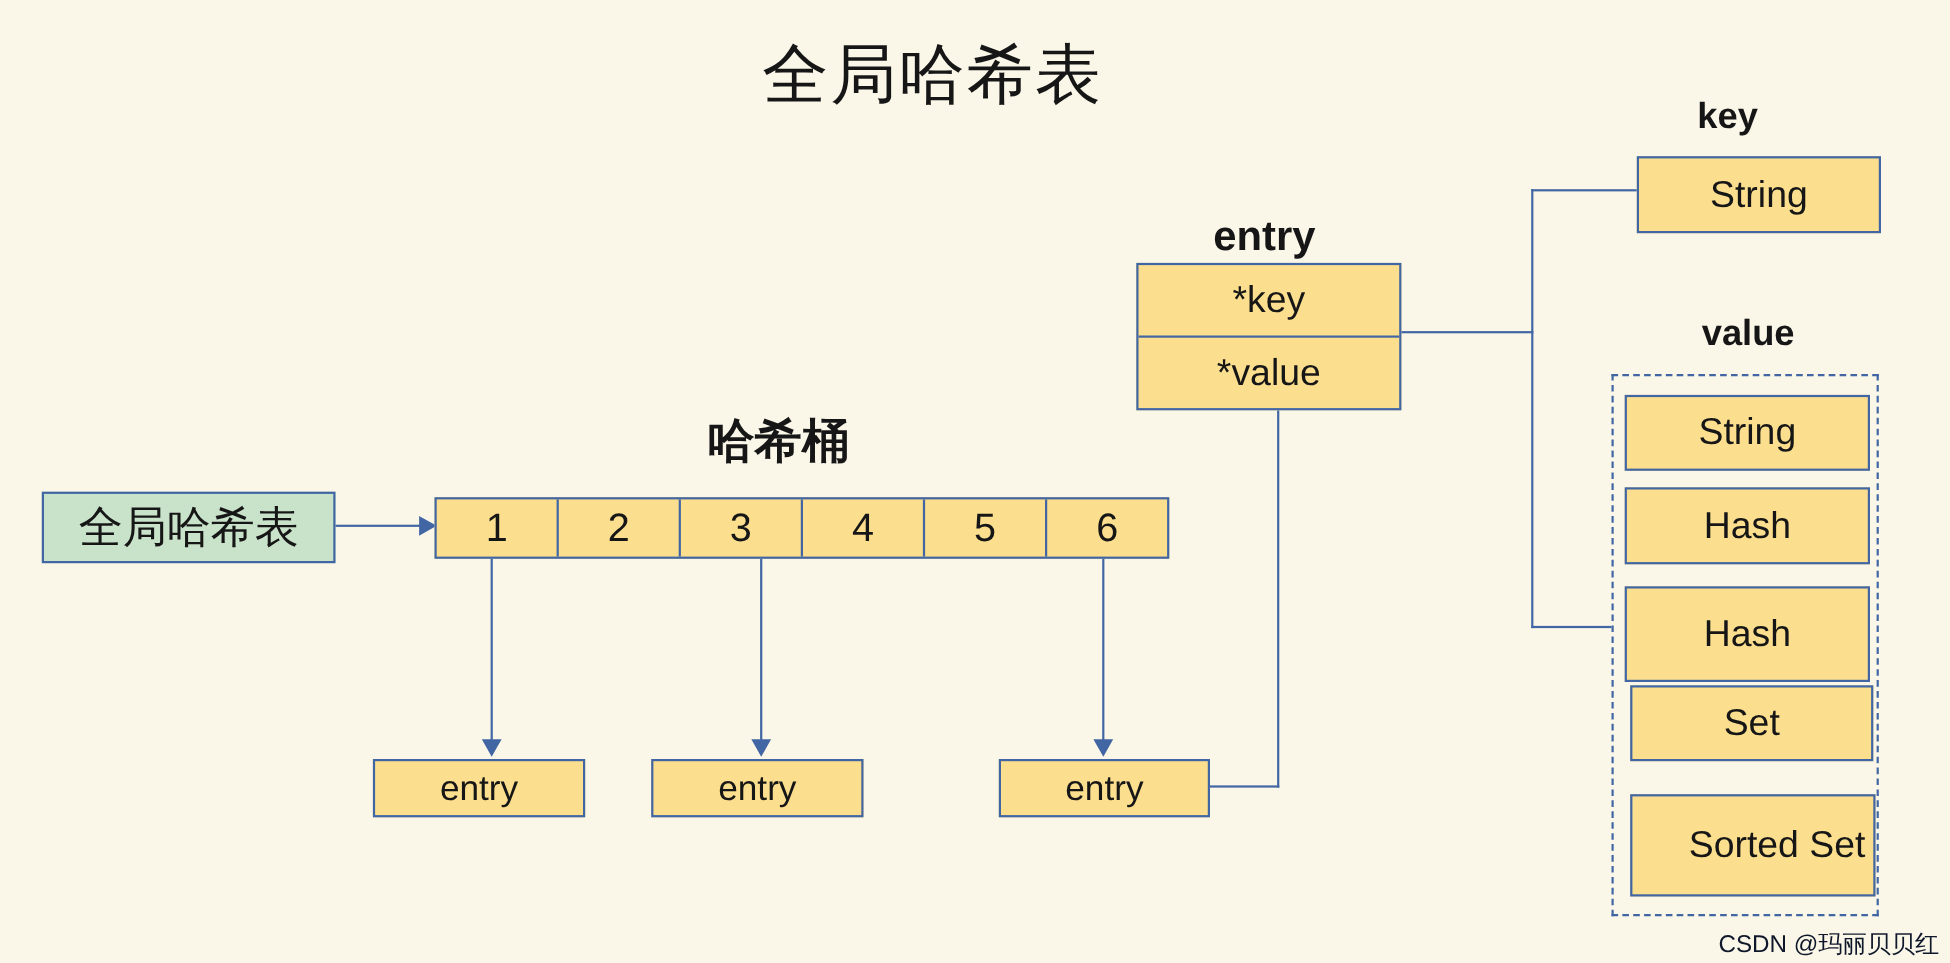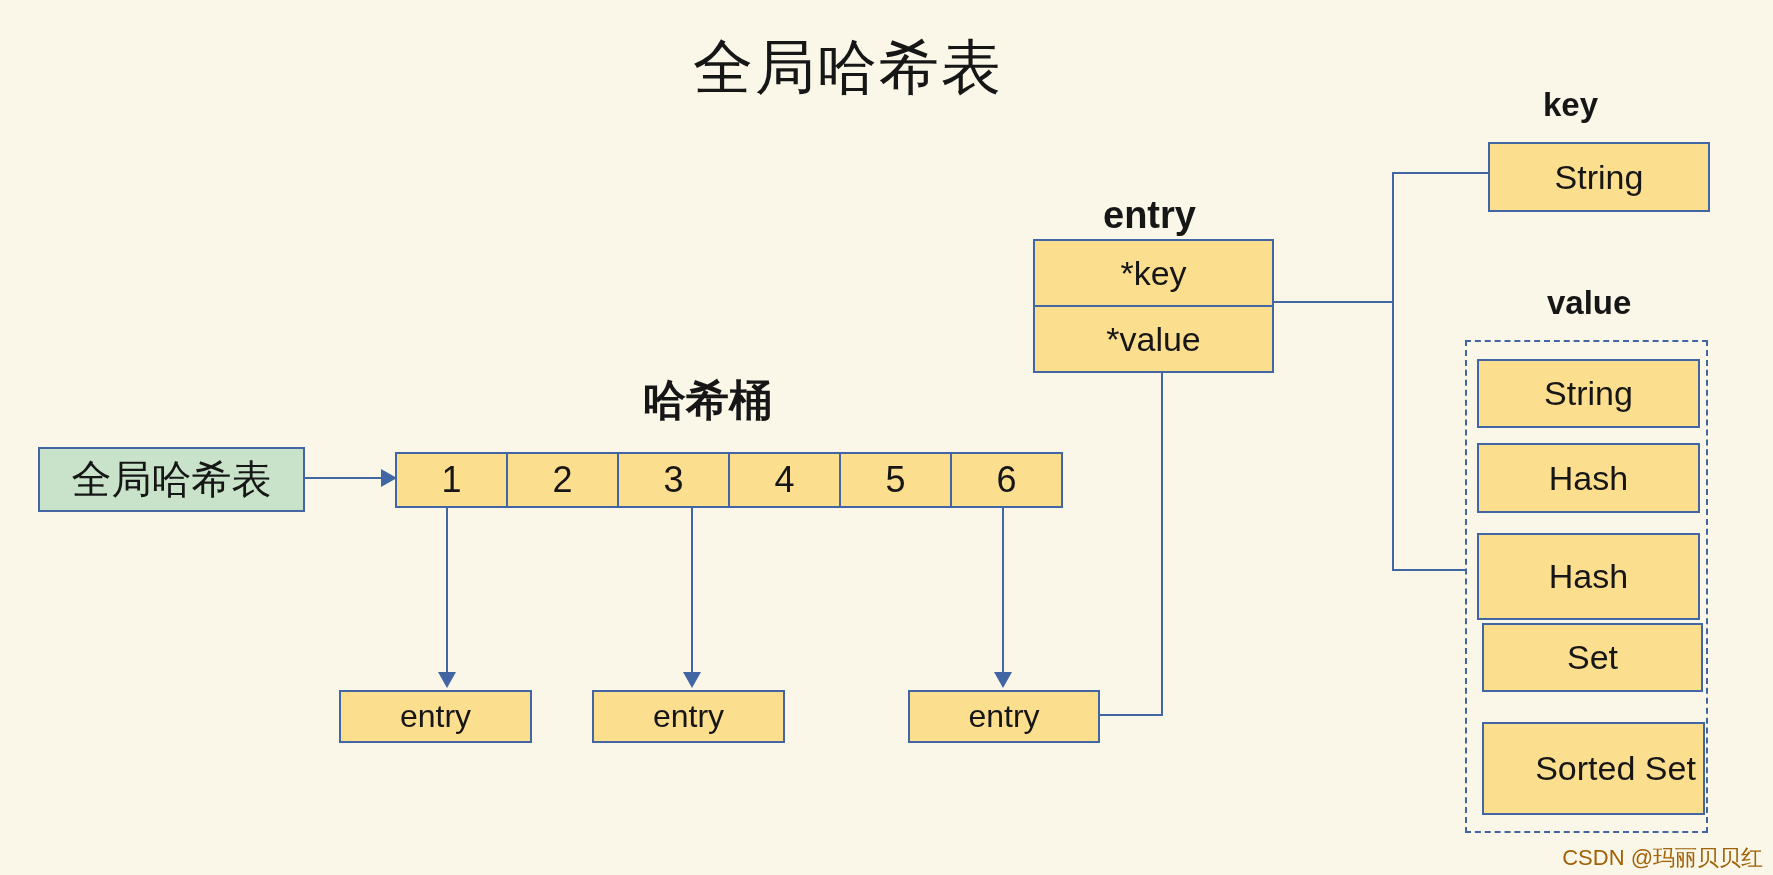--- a/index.html
+++ b/index.html
@@ -76,21 +76,21 @@
     border-left:16px solid var(--line,#4166A3);
   }
   .arrow-down{
     width:0;height:0;
     border-left:9px solid transparent;
     border-right:9px solid transparent;
     border-top:16px solid var(--line,#4166A3);
   }
   .watermark{
     font-size:22px;
-    color:#a16207;
+    color:#0f172a;
     white-space:nowrap;
   }
 </style>
 </head>
 <body>
 
 <div class="canvas">
 
   <div class="abs title" style="left:693px;top:28px;">全局哈希表</div>
 

